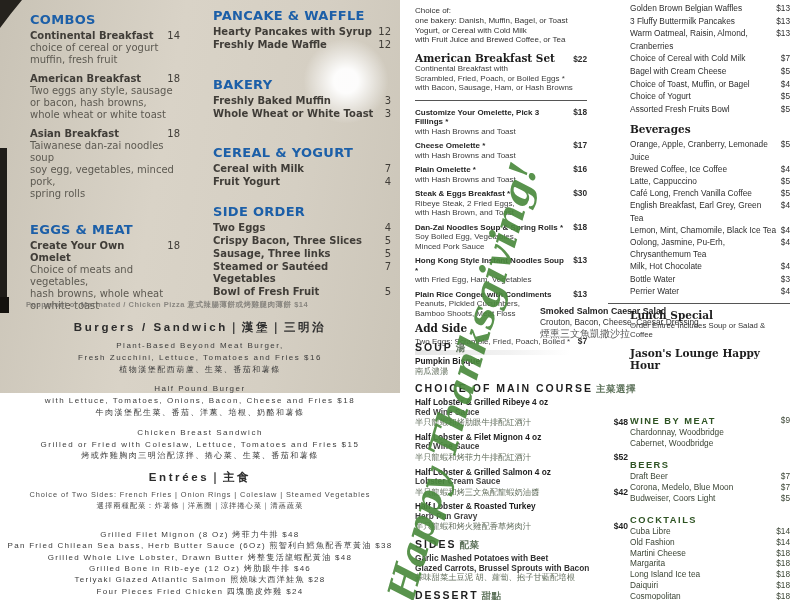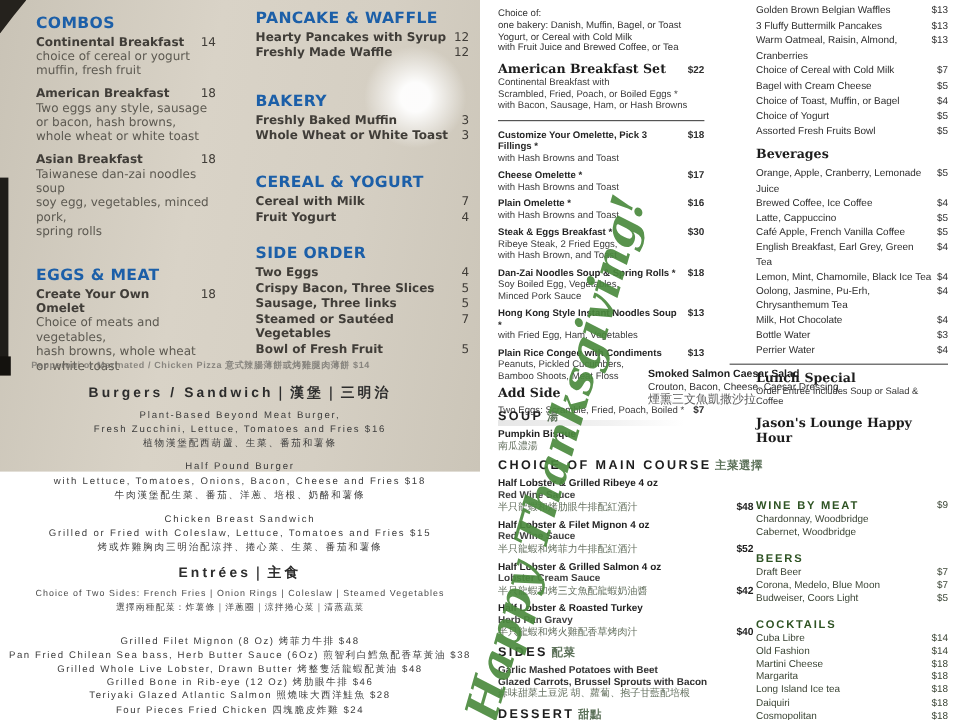--- a/index.html
+++ b/index.html
@@ -465,21 +465,21 @@
       </div>
       <div class="r2-row">
         <span>Brewed Coffee, Ice Coffee</span>
         <span class="pr">$4</span>
       </div>
       <div class="r2-row">
         <span>Latte, Cappuccino</span>
         <span class="pr">$5</span>
       </div>
       <div class="r2-row">
-        <span>Café Apple, French Vanilla Coffee</span>
+        <span>Café Long, French Vanilla Coffee</span>
         <span class="pr">$5</span>
       </div>
       <div class="r2-row">
         <span>English Breakfast, Earl Grey, Green Tea</span>
         <span class="pr">$4</span>
       </div>
       <div class="r2-row">
         <span>Lemon, Mint, Chamomile, Black Ice Tea</span>
         <span class="pr">$4</span>
       </div>

